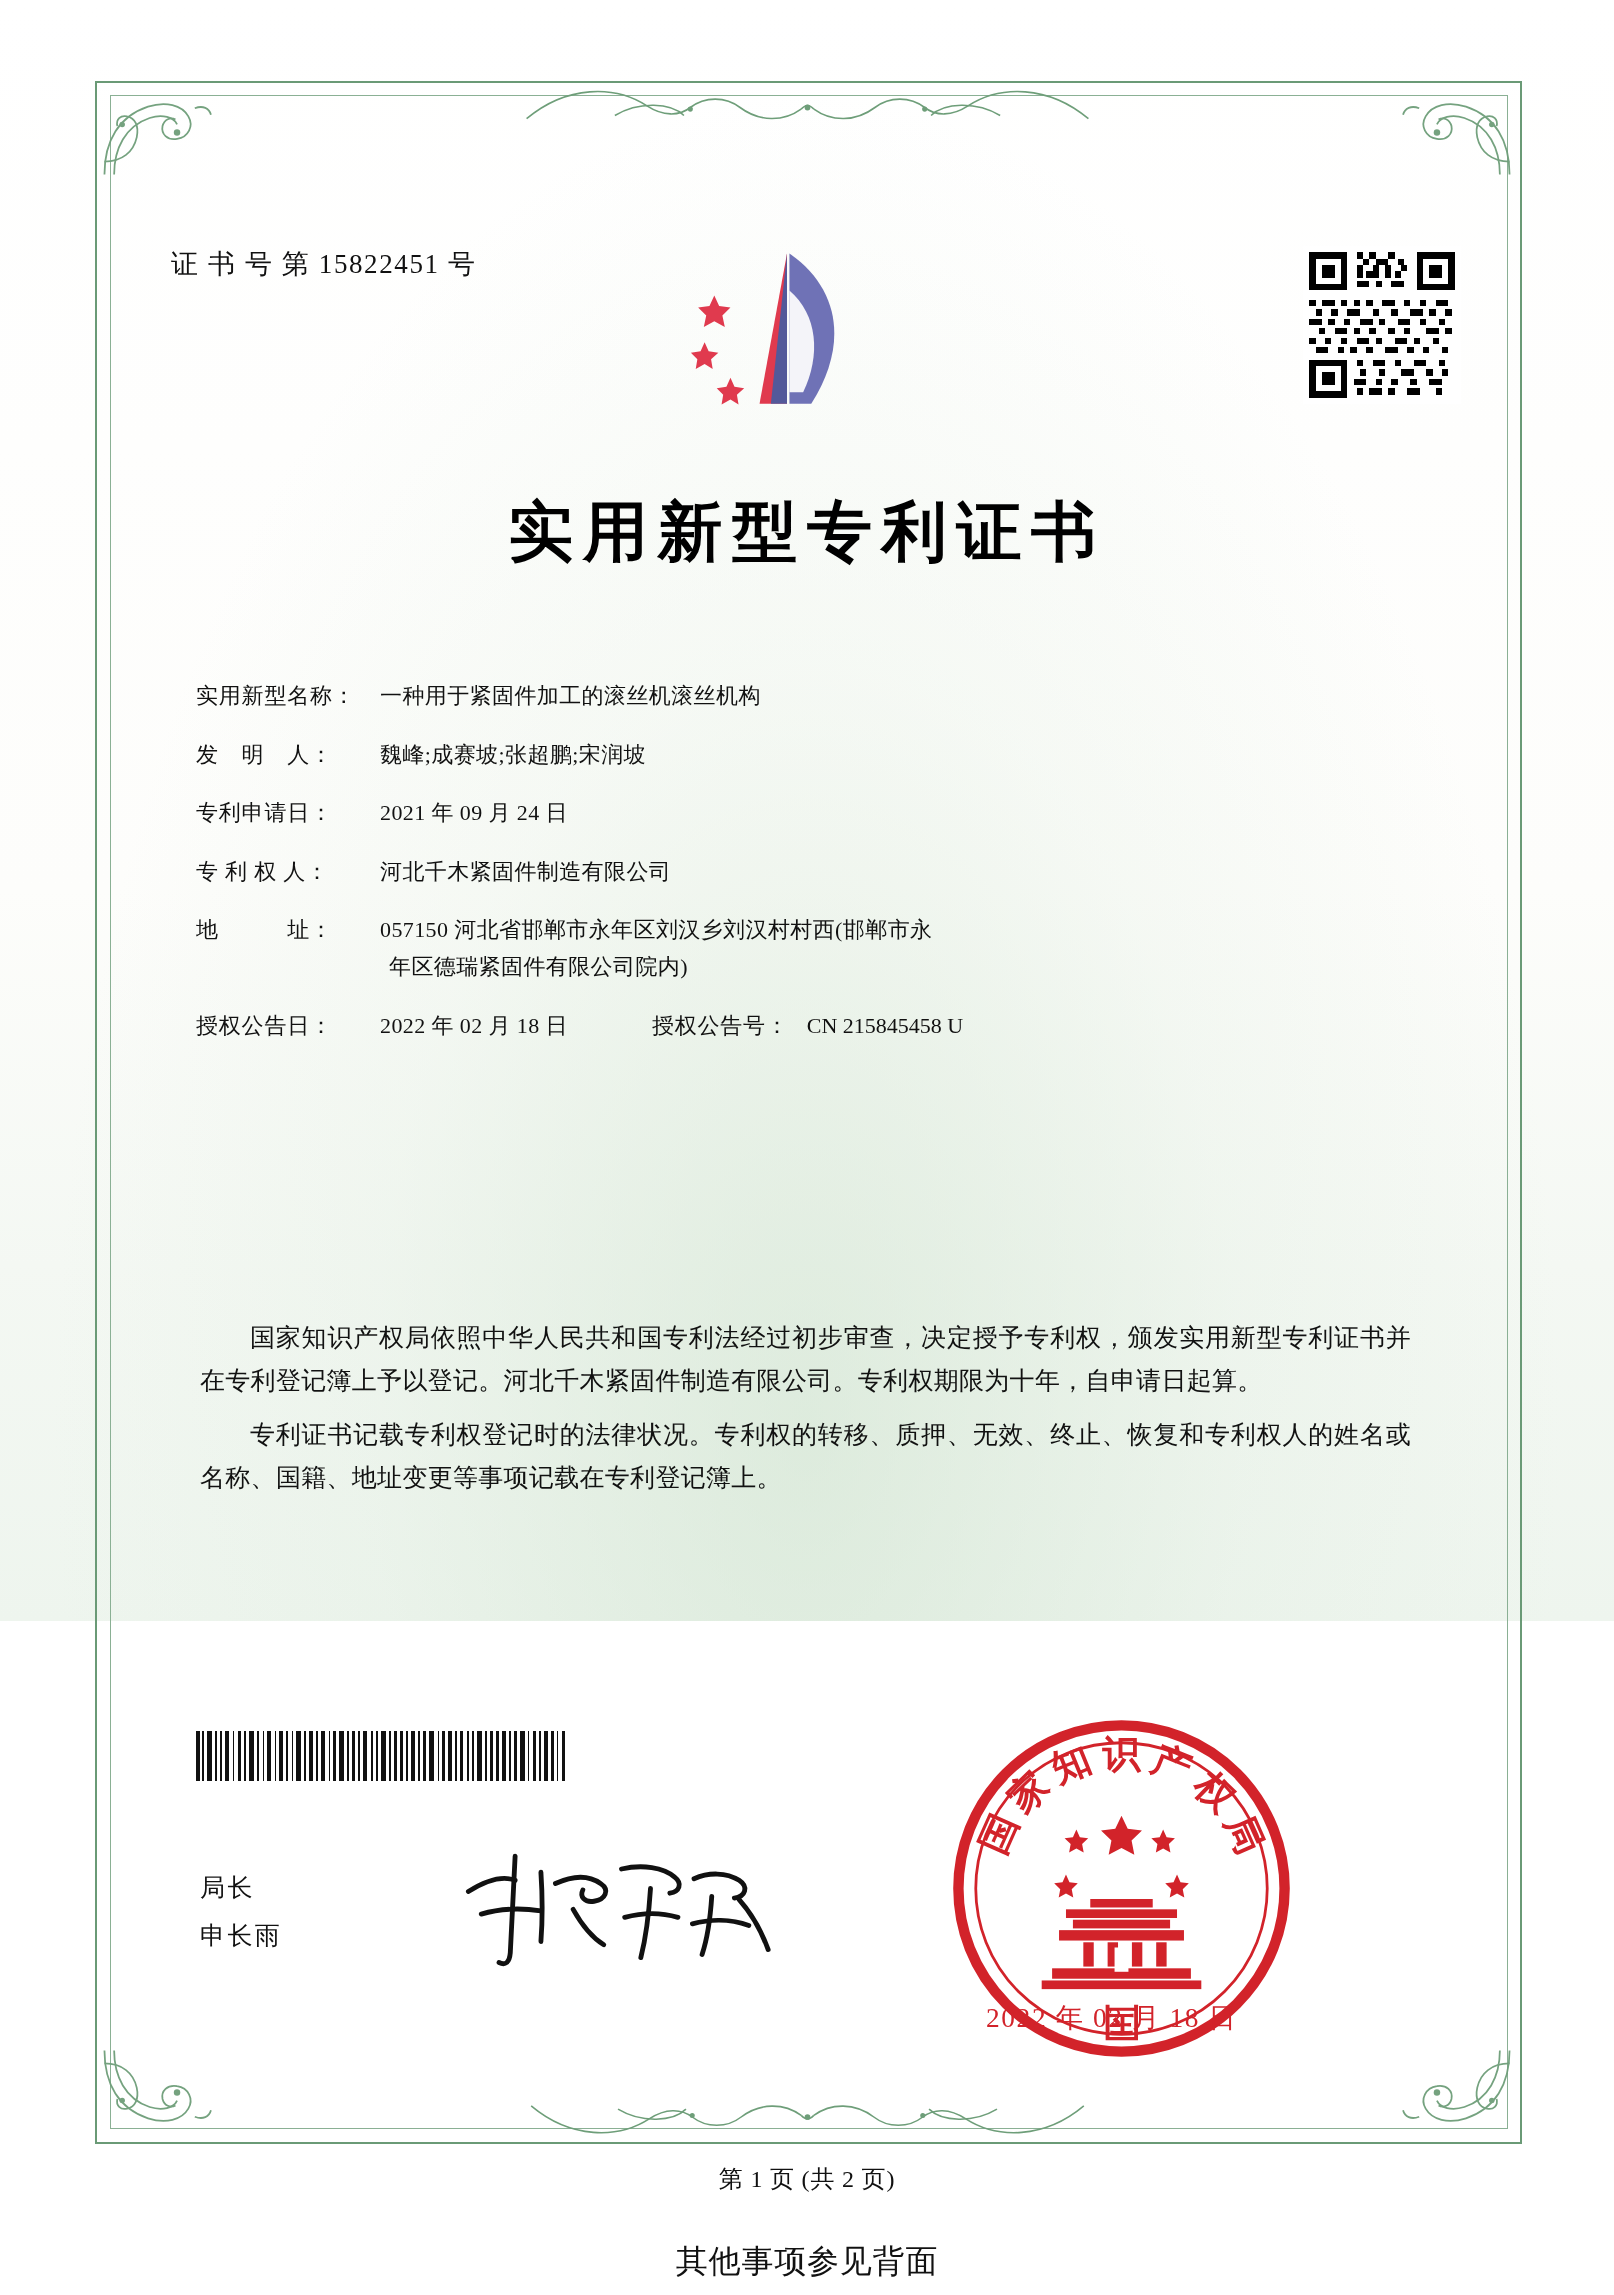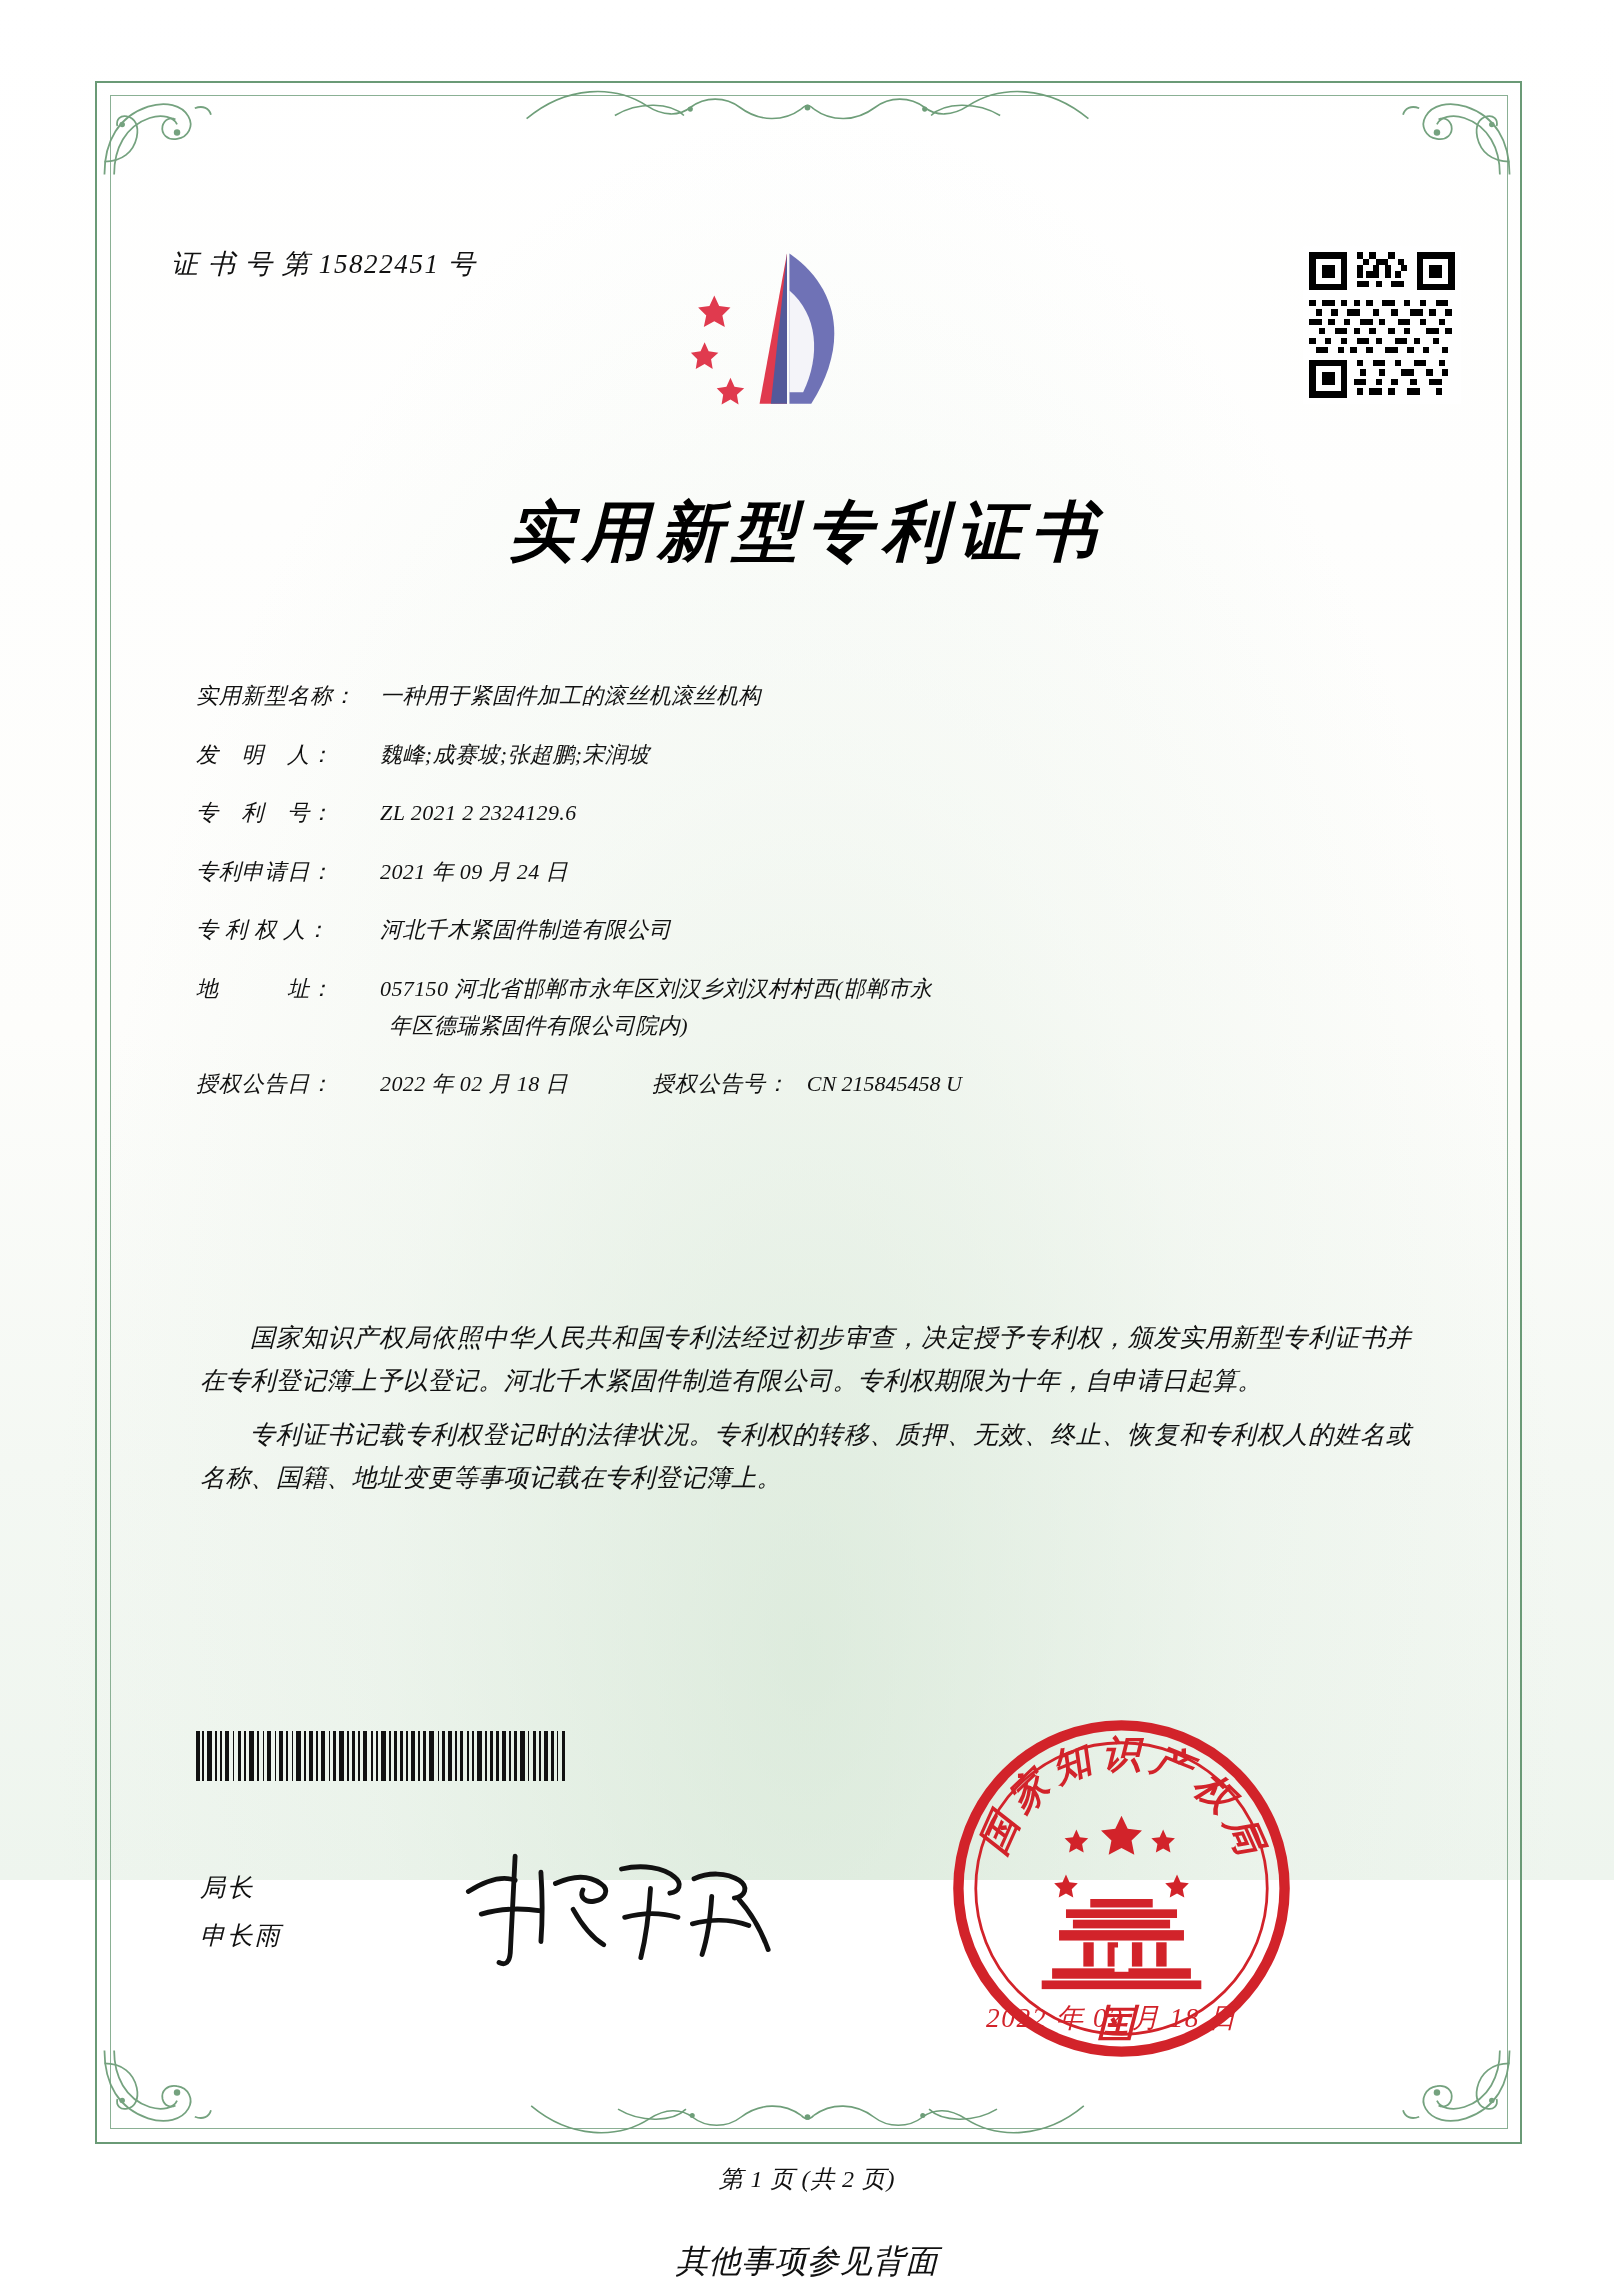--- a/index.html
+++ b/index.html
@@ -14,25 +14,24 @@
     color: #1a1a1a;
     position: relative;
     overflow: hidden;
   }
 
   
   #certificate-page {
     position: absolute;
     left: 0; top: 0;
     width: 1614px;
-    height: 1880px;
+    height: 1621px;
     background:
       radial-gradient(ellipse at 50% 88%, rgba(205,226,205,0.55) 0%, rgba(222,236,222,0.25) 38%, rgba(255,255,255,0) 66%),
       linear-gradient(180deg, #ffffff 0%, #fdfdfb 55%, #f4f8f3 78%, #eef5ee 100%);
-    font-style: italic;
   }
 
   
   .frame-outer {
     position: absolute;
     left: 95px; top: 81px;
     width: 1427px; height: 2063px;
     border: 2.4px solid #6a9a76;
     box-sizing: border-box;
   }
@@ -420,24 +419,20 @@
     <div class="field-row">
       <div class="field-label">实用新型名称：</div>
       <div class="field-value">一种用于紧固件加工的滚丝机滚丝机构</div>
     </div>
 
     <div class="field-row">
       <div class="field-label">发　明　人：</div>
       <div class="field-value">魏峰;成赛坡;张超鹏;宋润坡</div>
     </div>
 
-    <div class="field-row">
-      <div class="field-label">专　利　号：</div>
-      <div class="field-value">ZL 2021 2 2324129.6</div>
-    </div>
 
     <div class="field-row">
       <div class="field-label">专利申请日：</div>
       <div class="field-value">2021 年 09 月 24 日</div>
     </div>
 
     <div class="field-row">
       <div class="field-label">专 利 权 人：</div>
       <div class="field-value">河北千木紧固件制造有限公司</div>
     </div>

